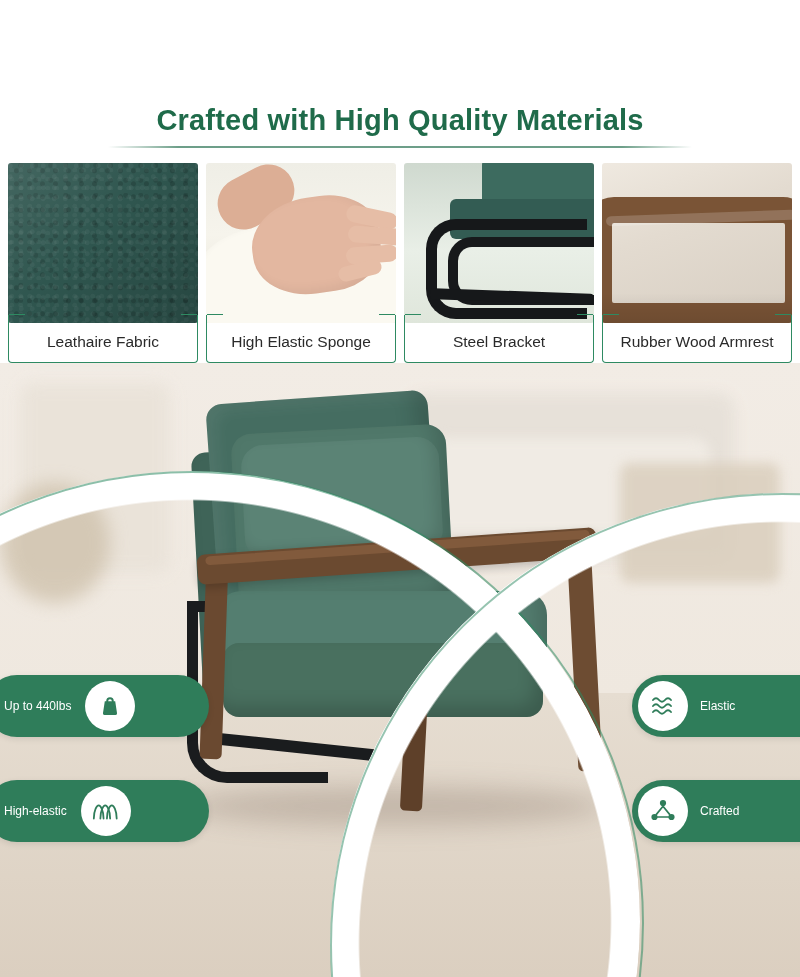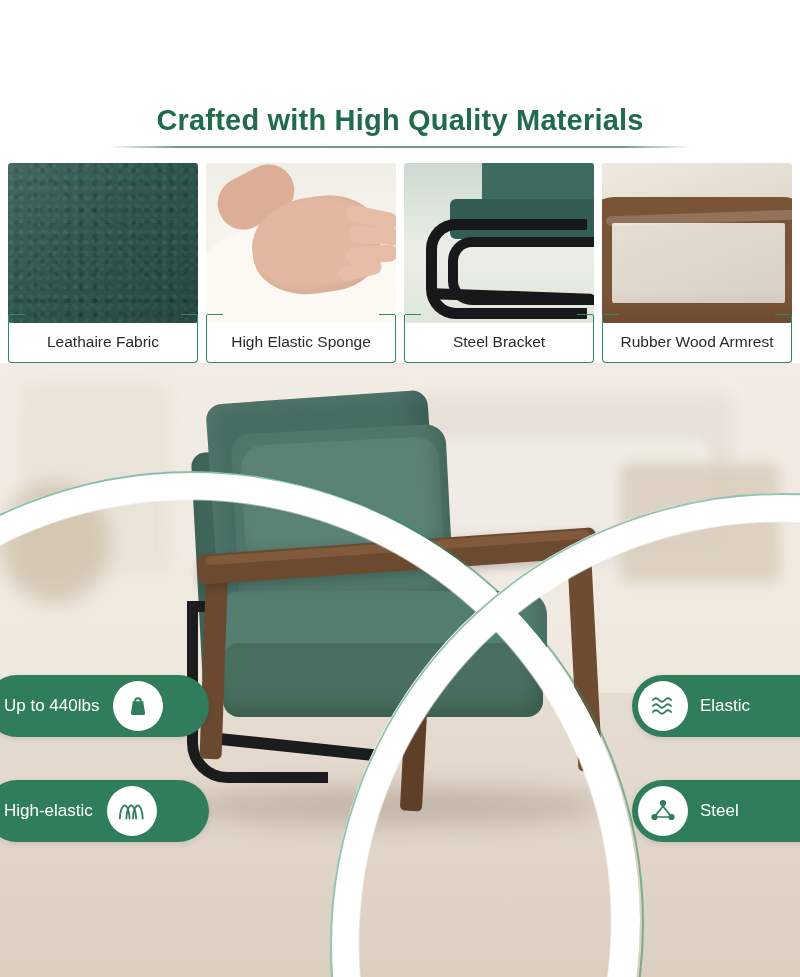--- a/index.html
+++ b/index.html
@@ -212,21 +212,21 @@
   }
 
   
   .pill{
     position:absolute;height:62px;display:flex;align-items:center;
     background:#2f7d5a;border-radius:31px;color:#ffffff;
     box-shadow:0 2px 6px rgba(0,0,0,.10);
   }
   .pill-left{ padding-left:18px; }
   .pill-right{ padding-right:24px; }
-  .pill-label{font-size:17px;white-space:nowrap;}
+  .pill-label{font-size:12px;white-space:nowrap;}
   .pill-circle{
     width:50px;height:50px;border-radius:50%;background:#ffffff;
     display:flex;align-items:center;justify-content:center;flex:none;
   }
   .pill-left .pill-circle{margin-left:14px;margin-right:6px;}
   .pill-right .pill-circle{margin-left:6px;margin-right:12px;}
 
   #pill-440{ left:-14px; top:675px; width:205px; }
   #pill-elastic{ left:-14px; top:780px; width:205px; }
   #pill-odorless{ left:632px; top:675px; width:200px; justify-content:flex-start;}
@@ -357,16 +357,16 @@
 
   <div class="pill pill-right" id="pill-stable">
     <span class="pill-circle">
       <svg class="ic" width="28" height="26" viewBox="0 0 28 26" aria-hidden="true">
         <circle cx="14" cy="5" r="3.1" fill="#2f7d5a"></circle>
         <circle cx="5.5" cy="19" r="3.1" fill="#2f7d5a"></circle>
         <circle cx="22.5" cy="19" r="3.1" fill="#2f7d5a"></circle>
         <path d="M14 8.2 7.2 16.6M14 8.2l6.8 8.4M8.6 19h10.8" fill="none" stroke="#2f7d5a" stroke-width="1.7" stroke-linecap="round"></path>
       </svg>
     </span>
-    <span class="pill-label">Steel</span>
+    <span class="pill-label">Crafted</span>
   </div>
 
 </div>
 
 </body></html>

